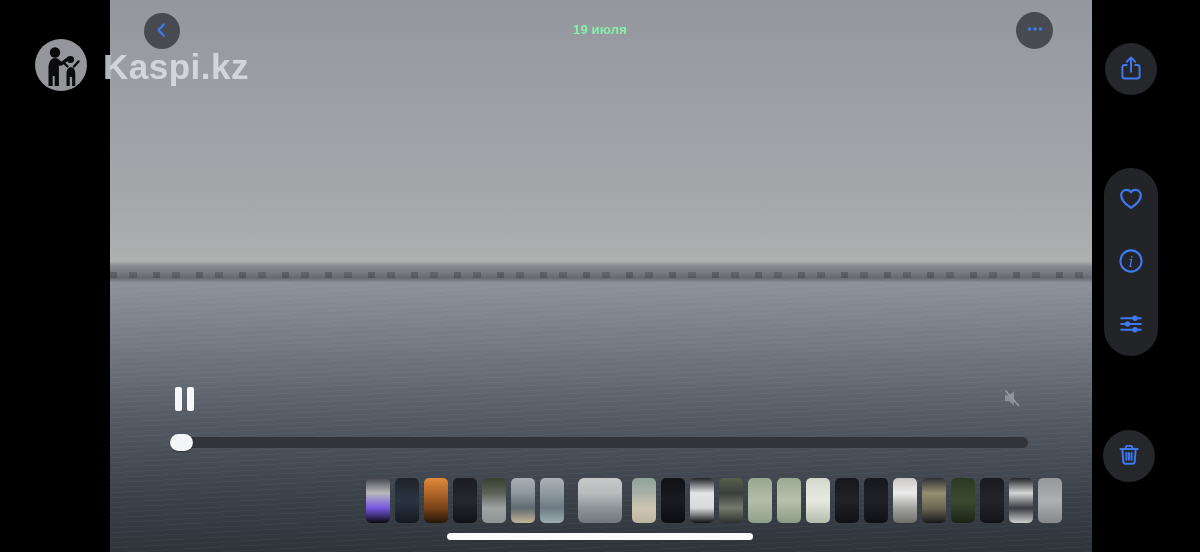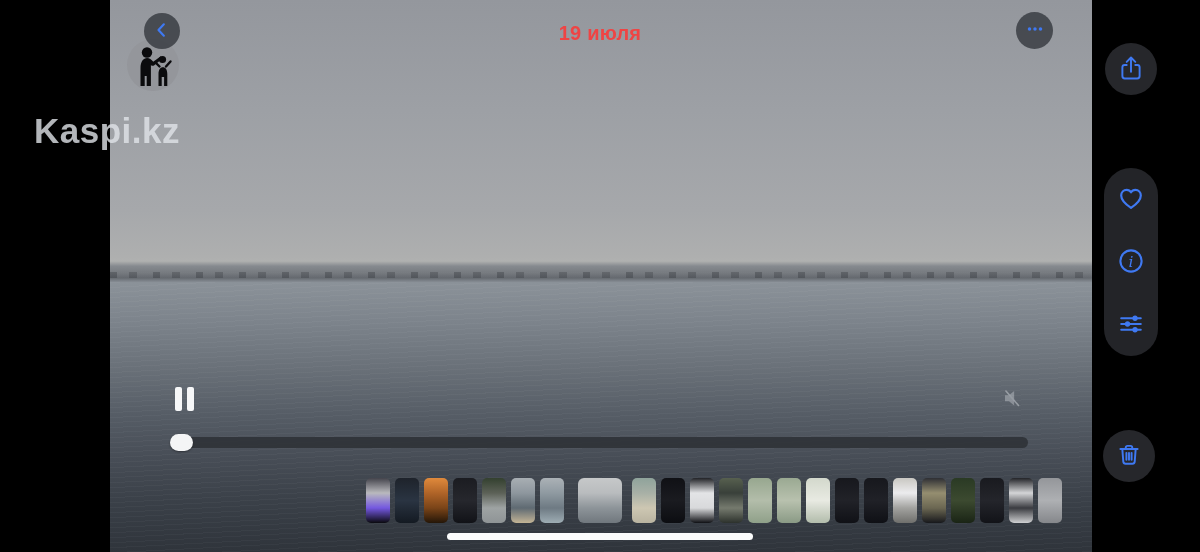--- a/index.html
+++ b/index.html
@@ -33,26 +33,26 @@
   .circle-btn {
     position:absolute; border-radius:50%;
     background:var(--button-bg); border:none; cursor:pointer;
     display:flex; align-items:center; justify-content:center;
     color:var(--accent-blue); padding:0;
   }
   .back-btn  { left:144px; top:13px; width:36px; height:36px; }
   .more-btn  { left:1016px; top:12px; width:37px; height:37px; }
   .page-title {
     position:absolute; left:0; top:22px; width:1200px; text-align:center;
-    color:#ef4444; font-size:20px; font-weight:600; letter-spacing:.2px;
+    color:#86efac; font-size:13px; font-weight:600; letter-spacing:.2px;
     pointer-events:none;
   }
 
   
-  .watermark { position:absolute; left:34px; top:38px; display:flex; align-items:flex-end; gap:15px;flex-direction:column; }
+  .watermark { position:absolute; left:34px; top:38px; display:flex; align-items:center; gap:15px; }
   .wm-text {
     color:rgba(224,227,232,.8); font-size:35px; font-weight:700; letter-spacing:.5px;
   }
 
   
   .side-circle {
     background:var(--sidebar-button-bg);
   }
   .share-btn { left:1105px; top:43px; width:52px; height:52px; }
   .trash-btn { left:1103px; top:430px; width:52px; height:52px; }

